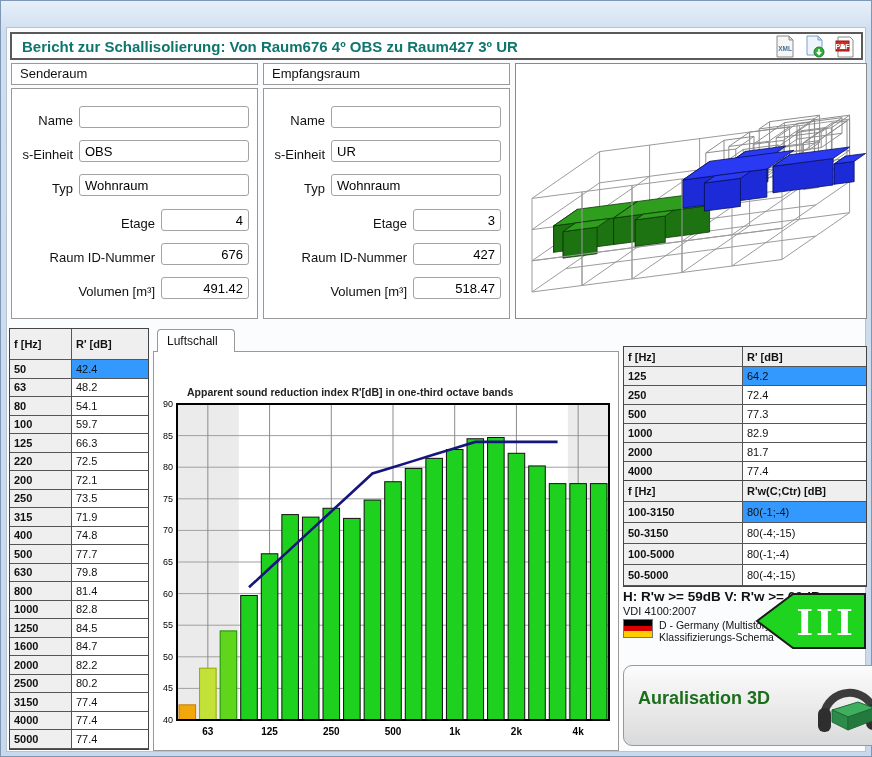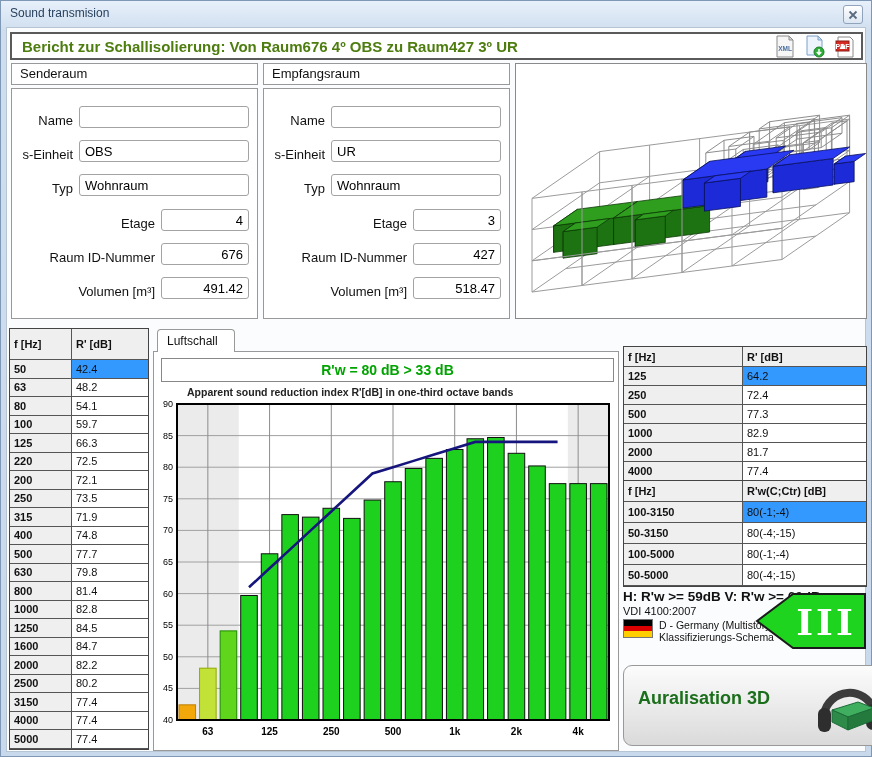--- a/index.html
+++ b/index.html
@@ -3,21 +3,21 @@
 <meta charset="utf-8">
 <style>
   html,body{margin:0;padding:0;}
   body{width:872px;height:757px;background:#c9d9ec;font-family:"Liberation Sans","DejaVu Sans",sans-serif;color:#111;overflow:hidden;}
   .window{position:absolute;inset:0;border:1px solid #7d97b5;background:linear-gradient(#e7f0fa,#cfdeef 30px,#c9d9ec);box-sizing:border-box;}
   .titlebar{position:absolute;top:0;left:0;right:0;height:26px;}
   .title-text{position:absolute;left:9px;top:5px;font-size:12px;color:#28415e;}
   .close-btn{position:absolute;right:8px;top:4px;width:18px;height:17px;border:1px solid #8fa3bd;border-radius:3px;background:linear-gradient(#ffffff,#dce6f2);display:flex;align-items:center;justify-content:center;cursor:default;}
   .content-bg{position:absolute;left:5px;top:26px;width:860px;height:725px;background:#fbfcfd;border:1px solid #b7c4d4;box-sizing:border-box;}
   .header-bar{position:absolute;left:9px;top:31px;width:853px;height:28px;border:2px solid #5a5a5a;background:#fff;box-sizing:border-box;}
-  .header-title{position:absolute;left:10px;top:4px;font-size:15px;font-weight:bold;color:#4d7c0f;}
+  .header-title{position:absolute;left:10px;top:4px;font-size:15px;font-weight:bold;color:#0f766e;}
   .header-icons{position:absolute;right:5px;top:1px;display:flex;gap:7px;}
   .icon-btn{width:23px;height:22px;display:flex;align-items:center;justify-content:center;cursor:default;}
   .group-label{position:absolute;height:22px;border:1px solid #999;background:#fff;font-size:13px;line-height:20px;padding-left:8px;box-sizing:border-box;}
   .group-body{position:absolute;border:1px solid #999;background:#fff;box-sizing:border-box;}
   .frow{position:absolute;left:6px;right:8px;height:24px;display:flex;align-items:center;}
   .frow .lbl{flex:1;text-align:right;padding-right:6px;font-size:13px;white-space:nowrap;overflow:hidden;margin-top:7px;}
   .frow input{border:1px solid #a3a3a3;border-radius:3px;height:22px;font-size:13px;padding:0 5px;box-sizing:border-box;font-family:inherit;background:#fff;}
   .frow input.wide{width:170px;}
   .frow input.num{width:88px;text-align:right;}
   .viewer3d{position:absolute;left:514px;top:62px;width:352px;height:256px;border:1px solid #8a8a8a;background:#fff;box-sizing:border-box;}
@@ -59,28 +59,20 @@
   
   .aural-btn{position:absolute;left:622px;top:664px;width:268px;height:81px;border:1px solid #999;border-radius:9px;background:linear-gradient(#fcfcfc,#dadada);box-sizing:border-box;cursor:default;}
   .aural-label{position:absolute;left:14px;top:22px;font-size:18px;font-weight:bold;color:#1b6e1b;}
   .aural-icon{position:absolute;right:6px;top:4px;}
 </style>
 </head>
 <body>
 
 <div class="window">
 
-  <div class="titlebar">
-    <span class="title-text">Sound transmision</span>
-    <div class="close-btn">
-      <svg width="10" height="10" viewBox="0 0 10 10">
-        <path d="M1.5 1.5 L8.5 8.5 M8.5 1.5 L1.5 8.5" stroke="#5a6b80" stroke-width="1.8"></path>
-      </svg>
-    </div>
-  </div>
 
   <div class="content-bg"></div>
 
   <div class="header-bar">
     <span class="header-title">Bericht zur Schallisolierung: Von Raum676  4º OBS zu Raum427  3º UR</span>
     <div class="header-icons">
       <div class="icon-btn">
         <svg width="22" height="23" viewBox="0 0 22 23">
           <polygon points="3,1 15,1 19,5 19,22 3,22" fill="#f6f6f6" stroke="#8a8a8a"></polygon>
           <polygon points="15,1 15,5 19,5" fill="#dcdcdc" stroke="#8a8a8a"></polygon>
@@ -436,21 +428,20 @@
       </div>
         <div class="trow tr">
         <div class="td f">5000</div>
         <div class="td v">77.4</div>
       </div>
       </div>
   </div>
 
   <div class="tab">Luftschall</div>
   <div class="tabpanel"></div>
-  <div class="result-box">R'w = 80 dB &gt; 33 dB</div>
   <div class="chart-title">Apparent sound reduction index R'[dB] in one-third octave bands</div>
   <svg id="chart" class="chart-svg" width="458" height="348" viewBox="0 0 458 348">
       <rect x="20" y="6" width="432" height="316" fill="#ffffff"></rect>
       <rect x="20" y="6" width="61.71428571428572" height="316" fill="#ebebeb"></rect>
       <rect x="410.8571428571429" y="6" width="41.142857142857146" height="316" fill="#ebebeb"></rect>
       <line x1="20" y1="290.4" x2="452" y2="290.4" stroke="#a0a0a0" stroke-width="1"></line>
       <line x1="20" y1="258.8" x2="452" y2="258.8" stroke="#a0a0a0" stroke-width="1"></line>
       <line x1="20" y1="227.2" x2="452" y2="227.2" stroke="#a0a0a0" stroke-width="1"></line>
       <line x1="20" y1="195.6" x2="452" y2="195.6" stroke="#a0a0a0" stroke-width="1"></line>
       <line x1="20" y1="164" x2="452" y2="164" stroke="#a0a0a0" stroke-width="1"></line>

